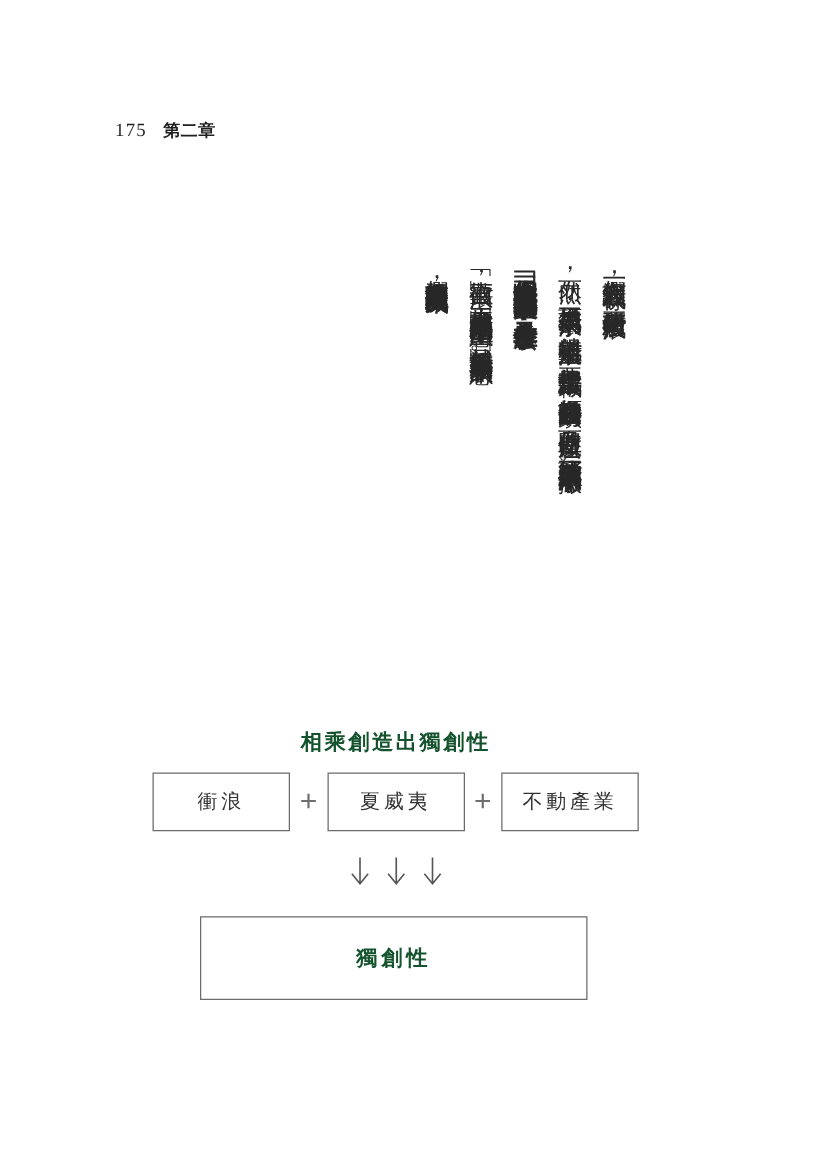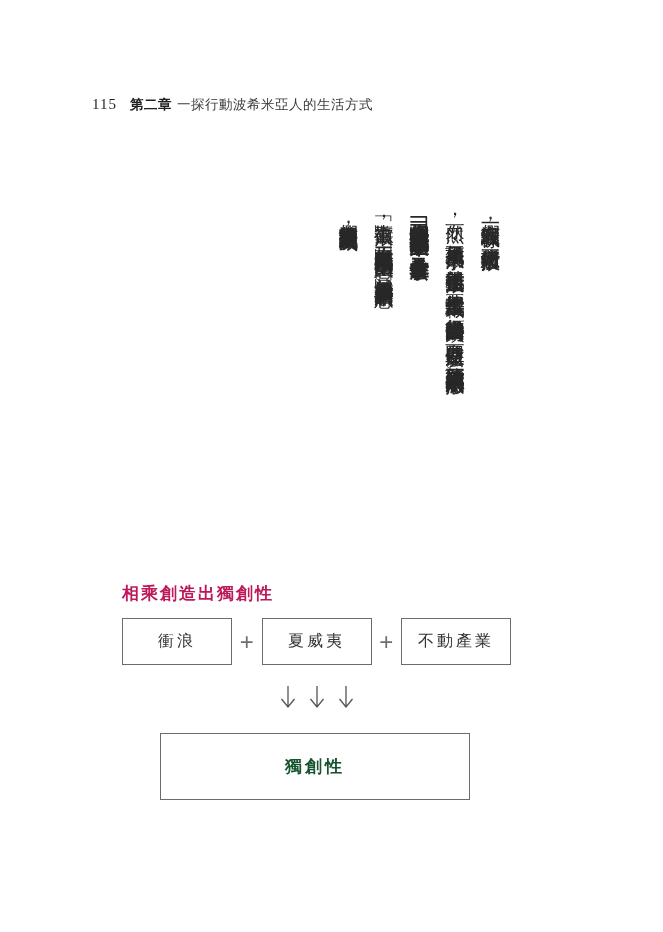--- a/index.html
+++ b/index.html
@@ -72,23 +72,24 @@
     top: 582px;
     width: 389px;
     height: 220px;
     font-family: "Liberation Sans", sans-serif;
   }
   .dg-title {
     position: absolute;
     top: 0;
     left: 0;
     width: 100%;
+    text-align: center;
     font-size: 17px;
     font-weight: bold;
-    color: #be185d;
+    color: #14532d;
     letter-spacing: 2px;
   }
   .dg-row {
     position: absolute;
     top: 36px;
     left: 0;
     width: 100%;
     height: 47px;
     display: flex;
     align-items: stretch;
@@ -140,23 +141,22 @@
     box-sizing: border-box;
     background: #ffffff;
   }
 </style>
 </head>
 <body>
 
 <div class="page">
 
   <div class="header">
-    <span class="page-number">115</span>
+    <span class="page-number">175</span>
     <span class="chapter-label">第二章</span>
-    <span class="chapter-title">一探行動波希米亞人的生活方式</span>
   </div>
 
   <div class="vtext" id="vtext">
       <p class="">假設有個人和我一樣，想要鑽研衝浪技巧。</p>
       <p class="">然而，如果不成爲頂尖衝浪手，就很難靠衝浪生活。想要把一件事當成職業，必須投資大量的時間鑽研，而且即使這麼做，能夠成爲頂尖衝浪手的人依然只有一小撮。</p>
       <p class="bold">但假如「喜歡衝浪的人」在「夏威夷」從事「不動產事業」，又會發生什麼事？</p>
       <p class="">「喜歡衝浪」，再加上「夏威夷」與「經營不動產」的「生活型態」，就是「旅行」（場所）與「事業」相乘的狀態。</p>
       <p class="">假設某個手上有資產的人到夏威夷來玩，</p>
     </div>
 

